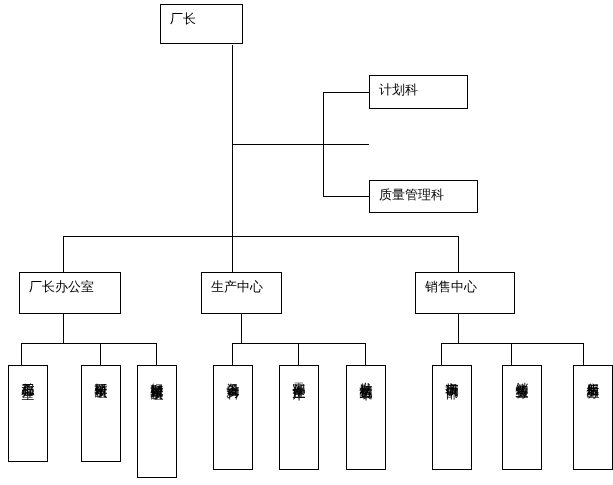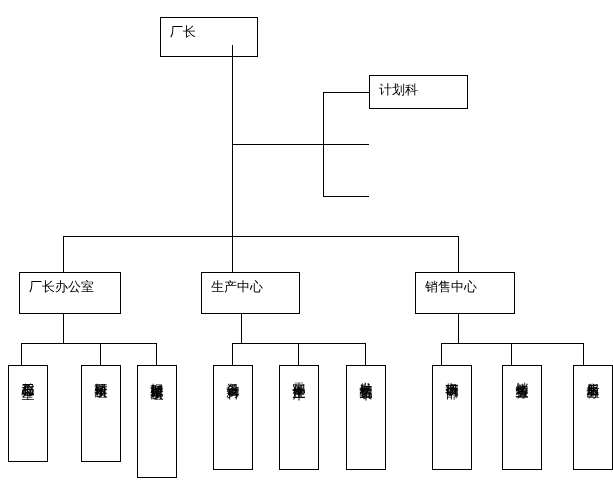--- a/index.html
+++ b/index.html
@@ -57,47 +57,50 @@
     background: #000000;
   }
   .line.h { height: 1px; }
   .line.v { width: 1px; }
 </style>
 </head>
 <body>
 
 <div id="canvas">
 
-  <div class="node horiz" style="left:160px; top:17px; width:98px; height:40px;">
+  <div class="node horiz" style="left:160px; top:4px; width:83px; height:40px;">
     <span class="label">厂长</span>
   </div>
 
   <div class="line v" style="left:232px; top:45px; height:191px;"></div>
 
   <div class="line h" style="left:232px; top:144px; width:92px;"></div>
 
   <div class="line v" style="left:323px; top:92px; height:105px;"></div>
 
   <div class="line h" style="left:323px; top:92px; width:46px;"></div>
   <div class="line h" style="left:323px; top:144px; width:46px;"></div>
   <div class="line h" style="left:323px; top:196px; width:46px;"></div>
 
   <div class="node horiz" style="left:369px; top:75px; width:99px; height:34px;text-align:center;">
     <span class="label">计划科</span>
   </div>
+  <div class="node horiz" style="left:369px; top:180px; width:109px; height:33px;">
+    <span class="label">质量管理科</span>
+  </div>
 
   <div class="line h" style="left:63px; top:236px; width:396px;"></div>
   <div class="line v" style="left:63px; top:236px; height:36px;"></div>
   <div class="line v" style="left:232px; top:236px; height:36px;"></div>
   <div class="line v" style="left:458px; top:236px; height:36px;"></div>
 
   <div class="node horiz" style="left:19px; top:272px; width:102px; height:42px;">
     <span class="label">厂长办公室</span>
   </div>
-  <div class="node horiz" style="left:201px; top:272px; width:99px; height:42px;">
+  <div class="node horiz" style="left:201px; top:272px; width:81px; height:42px;">
     <span class="label">生产中心</span>
   </div>
   <div class="node horiz" style="left:415px; top:272px; width:100px; height:42px;">
     <span class="label">销售中心</span>
   </div>
 
   <div class="line v" style="left:63px; top:314px; height:29px;"></div>
   <div class="line h" style="left:21px; top:343px; width:135px;"></div>
   <div class="line v" style="left:21px; top:343px; height:22px;"></div>
   <div class="line v" style="left:100px; top:343px; height:22px;"></div>

